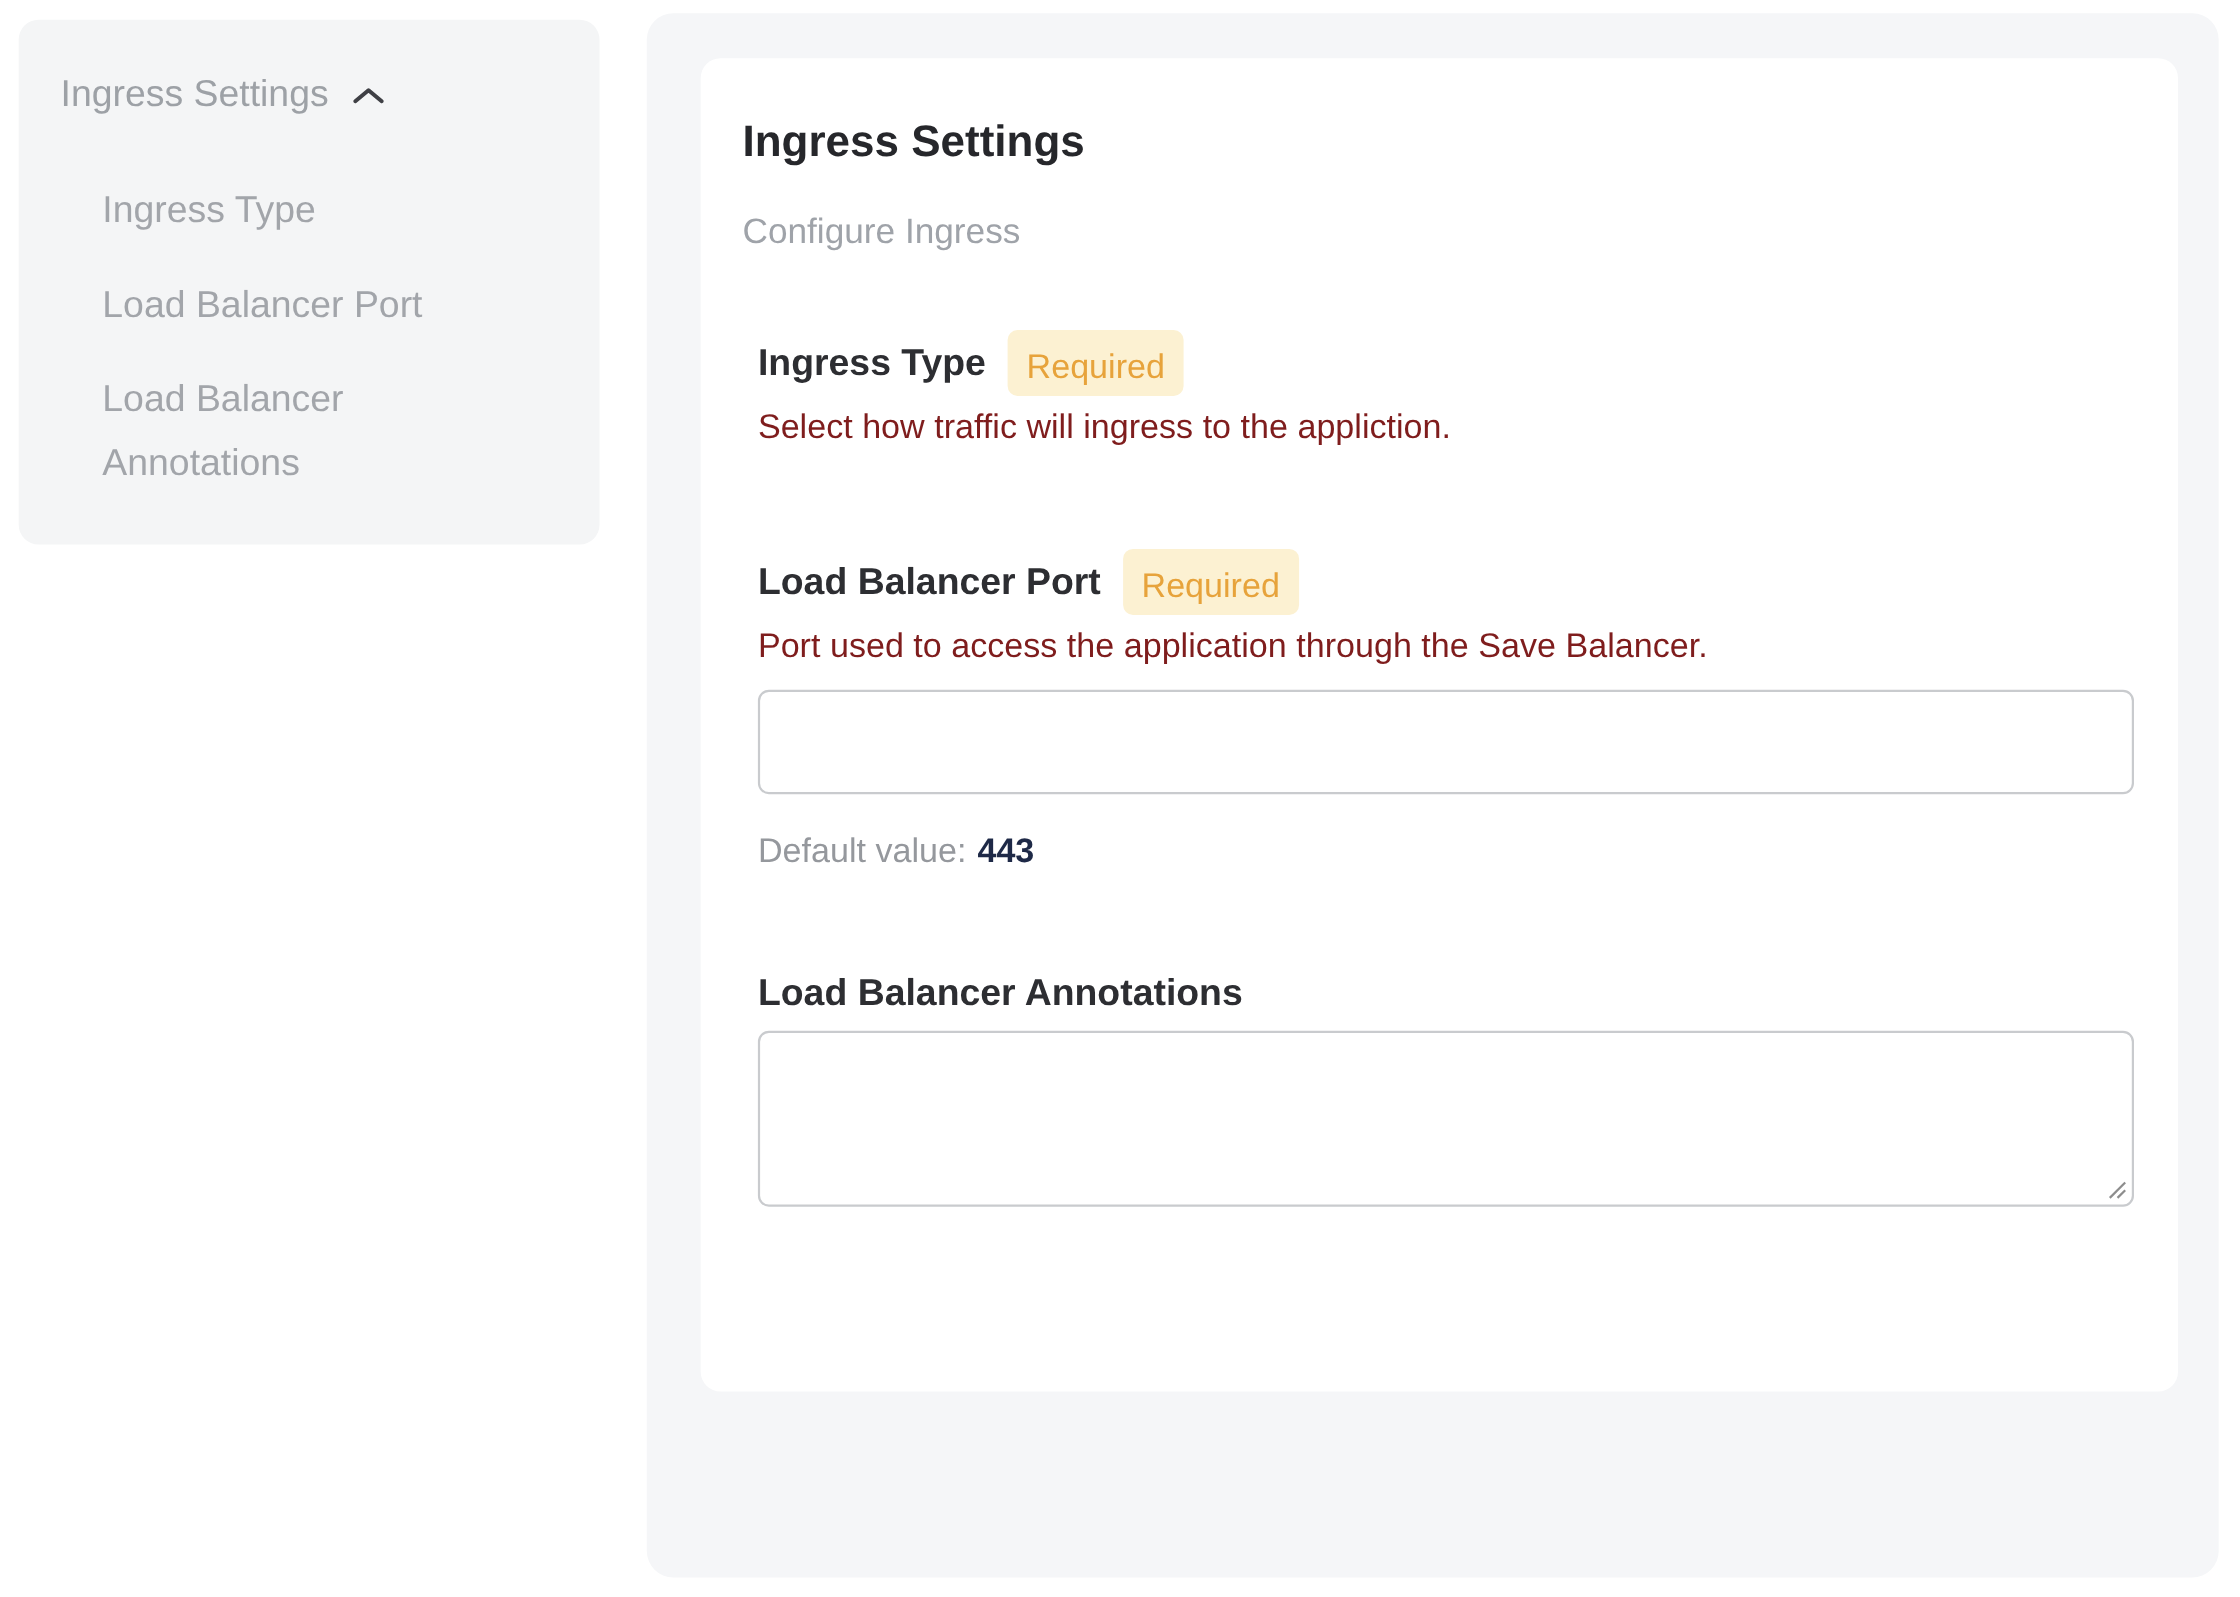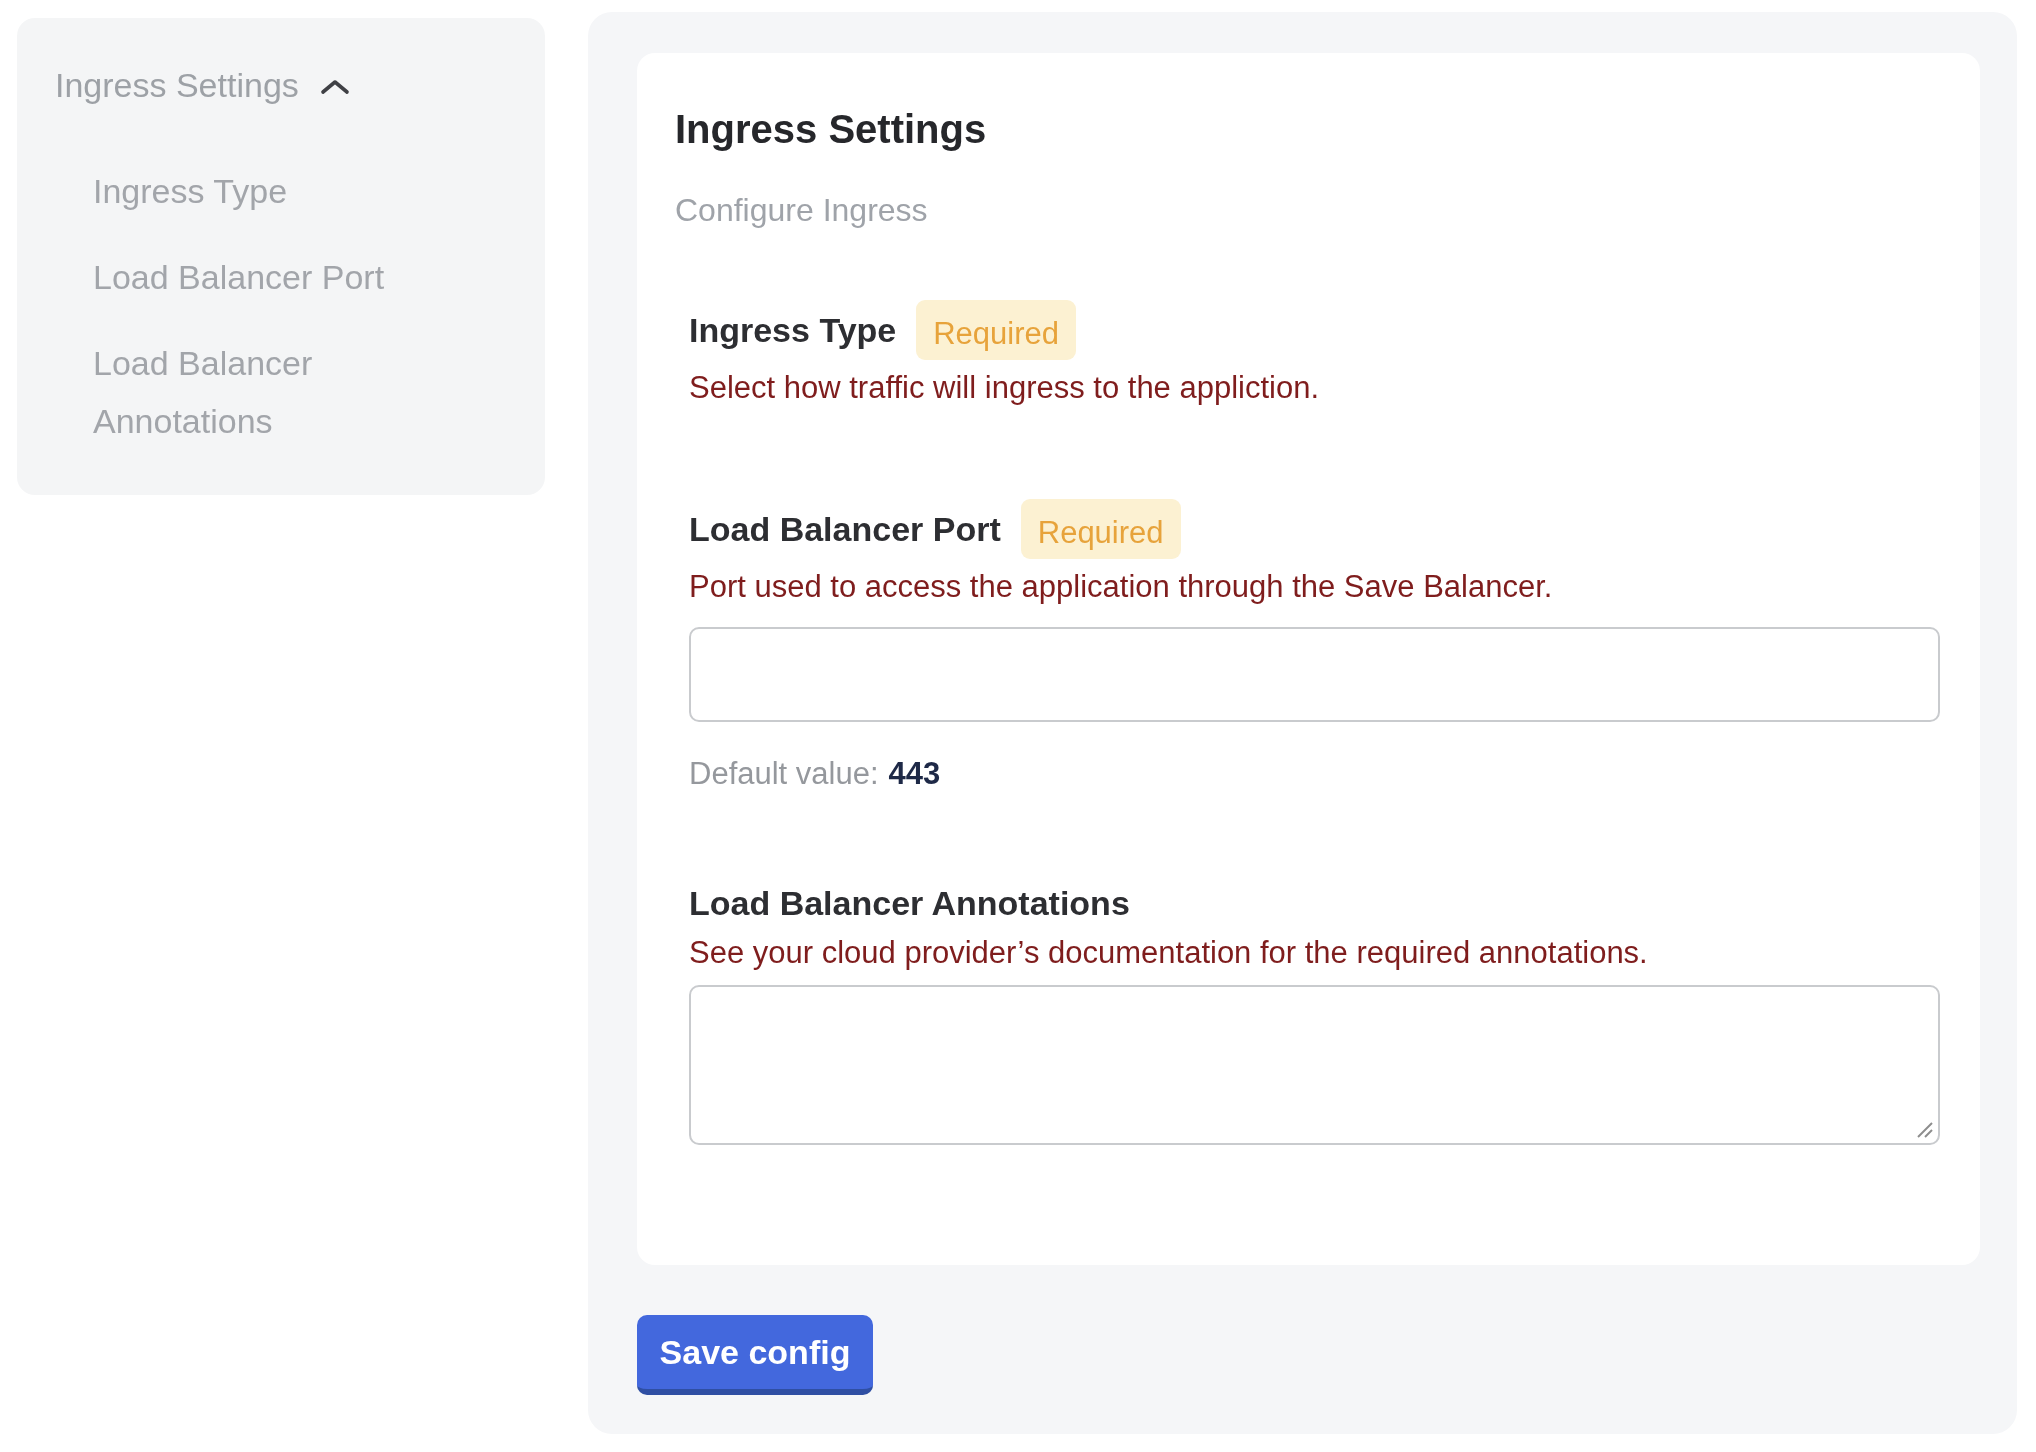--- a/index.html
+++ b/index.html
@@ -237,25 +237,23 @@
       <input class="text-input" type="text" value="" style="">
       <div class="default-row">
         <span>Default value:</span><span class="default-value">443</span>
       </div>
     </div>
 
     <div class="section sec-lb-annotations">
       <div class="sec-head">
         <span>Load Balancer Annotations</span>
       </div>
-      <div class="sec-desc">See your cloud provider’s documentation for the required annotations.</div>
       <div class="textarea-wrap">
         <textarea style=""></textarea>
         <svg class="resize-handle" width="22" height="22" viewBox="0 0 22 22">
           <line x1="19" y1="5" x2="5" y2="19" stroke="#8d8d8d" stroke-width="2"></line>
           <line x1="19" y1="12" x2="12" y2="19" stroke="#8d8d8d" stroke-width="2"></line>
         </svg>
       </div>
     </div>
   </section>
 
-  <button class="save-btn">Save config</button>
 </main>
 
 </body></html>

